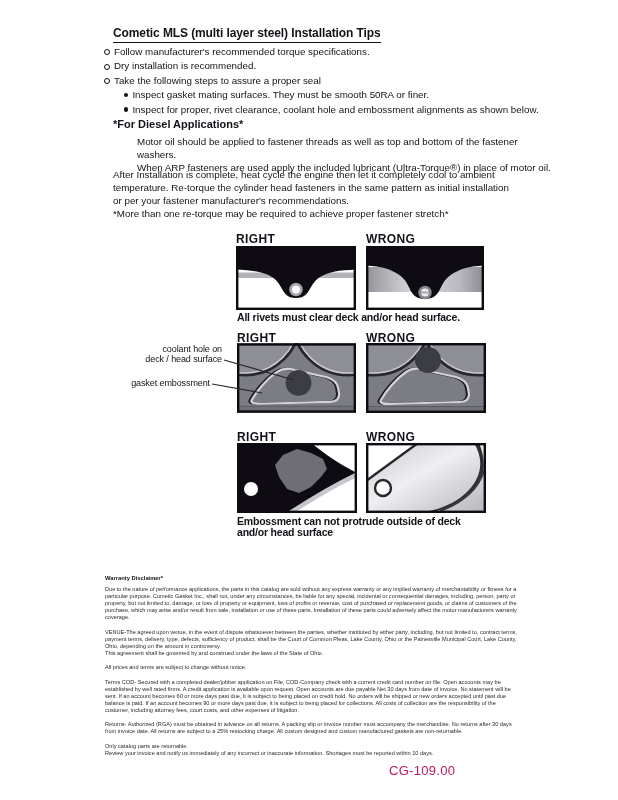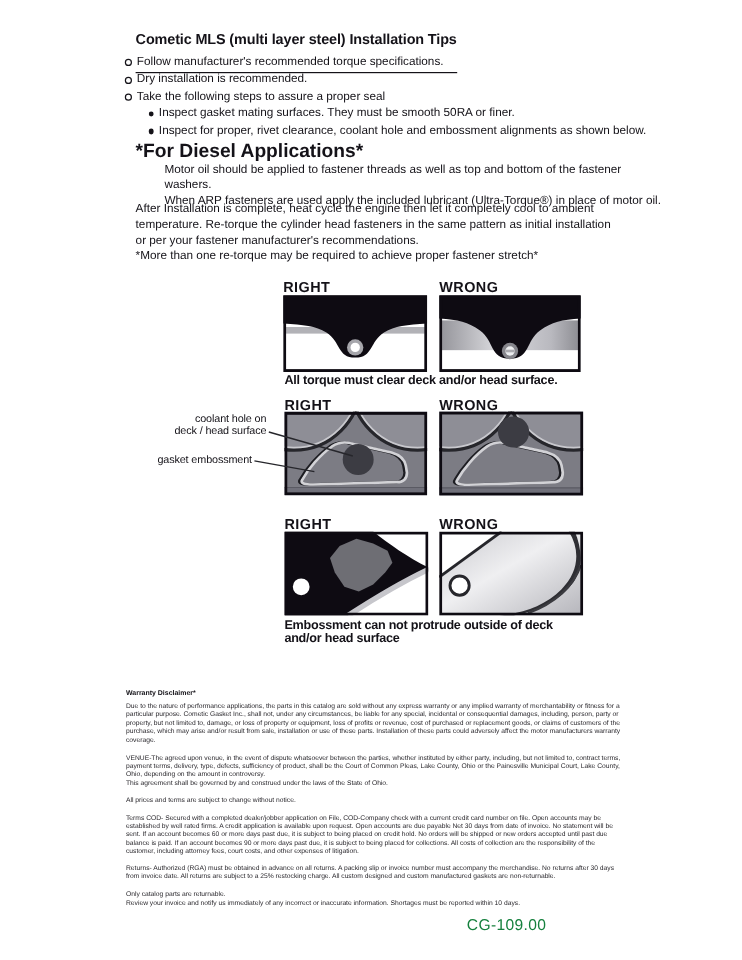--- a/index.html
+++ b/index.html
@@ -4,39 +4,39 @@
 <style>
   html,body{margin:0;padding:0;background:#ffffff;}
   #page{
     position:relative;width:618px;height:800px;background:#ffffff;overflow:hidden;
     font-family:"Liberation Sans","DejaVu Sans",sans-serif;color:#141218;
   }
   .abs{position:absolute;}
   .pre{white-space:pre-line;}
   
   .doc-title{left:113px;top:26px;font-size:12px;font-weight:bold;letter-spacing:-0.1px;
-    border-bottom:1.6px solid #141218;padding-bottom:20px;}
+    border-bottom:1.6px solid #141218;padding-bottom:2px;}
   
   .bullets{left:104px;top:46px;width:440px;font-size:9.8px;}
   .b-row{display:flex;align-items:flex-start;height:14.4px;}
   .b-row.sub{padding-left:20px;}
   .marker{flex:0 0 auto;width:4px;height:4px;border:1.1px solid #141218;border-radius:50%;
     margin:3.2px 4px 0 0;}
   .marker.filled{background:#141218;width:4.4px;height:4.4px;border:none;margin-top:3.6px;}
   
-  .diesel-head{left:113px;top:118px;font-size:16px;font-weight:bold;}
+  .diesel-head{left:113px;top:118px;font-size:11px;font-weight:bold;}
   .body-par{left:113px;top:0;width:420px;font-size:9.8px;line-height:13.2px;}
   .p1{top:135px;margin-left:24px;} .p2{top:168px;} .pnote{top:207px;}
   
   .rw{font-size:12px;font-weight:bold;letter-spacing:0.4px;text-align:left;}
   .caption{font-size:10.5px;font-weight:bold;letter-spacing:-0.2px;line-height:11px;}
   .side-label{font-size:9px;line-height:9.6px;text-align:right;letter-spacing:-0.1px;}
   .dbox{position:absolute;}
   .dbox svg{display:block;}
-  .pagenum{left:389px;top:763px;font-size:13px;letter-spacing:0.3px;color:#15803d;}
+  .pagenum{left:389px;top:763px;font-size:13px;letter-spacing:0.3px;color:#be185d;}
   
   .legal-head{left:105px;top:575px;font-size:5.8px;font-weight:bold;}
   .legal{left:105px;top:586px;width:414px;font-size:5.6px;line-height:7px;color:#2a282d;}
   .legal p{margin:0 0 7.5px 0;white-space:pre-line;}
   .overlay{left:0;top:0;pointer-events:none;}
 </style>
 </head>
 <body>
 
 <div id="page">
@@ -101,21 +101,21 @@
       <rect x="0" y="0" width="118" height="64" fill="#ffffff"></rect>
       <rect x="2" y="21" width="114" height="25" fill="url(#g-deck-w)"></rect>
       <rect x="2" y="46" width="114" height="16" fill="#ffffff"></rect>
       <path d="M0,0 H118 V19.5 C102,20.5 94,22.5 84,29.5 C72,38 76,53 59,53 C42,53 46,38 34,29.5 C24,22.5 16,20.5 0,19.5 Z" fill="#0e0b12"></path>
       <circle cx="59" cy="46.5" r="6.8" fill="#86868c"></circle>
       <circle cx="59" cy="46.5" r="3.9" fill="#eceef0"></circle>
       <rect x="55.2" y="45.4" width="7.6" height="2.2" fill="#aaaaaf"></rect>
       <rect x="1.2" y="1.2" width="115.6" height="61.6" fill="none" stroke="#0e0b12" stroke-width="2.4"></rect>
     </svg>
   </div>
-  <div class="abs caption" style="left:237px;top:312px;">All torque must clear deck and/or head surface.</div>
+  <div class="abs caption" style="left:237px;top:312px;">All rivets must clear deck and/or head surface.</div>
 
   <div class="abs rw" style="left:237px;top:331px;width:119px;">RIGHT</div>
   <div class="abs rw" style="left:366px;top:331px;width:120px;">WRONG</div>
 
   <div class="abs side-label pre" style="left:100px;top:345px;width:122px;">coolant hole on
 deck / head surface</div>
   <div class="abs side-label" style="left:100px;top:379px;width:110px;text-align:right;">gasket embossment</div>
 
   <div class="dbox" style="left:237px;top:343px;">
     <svg width="119" height="70" viewBox="0 0 120 70">

